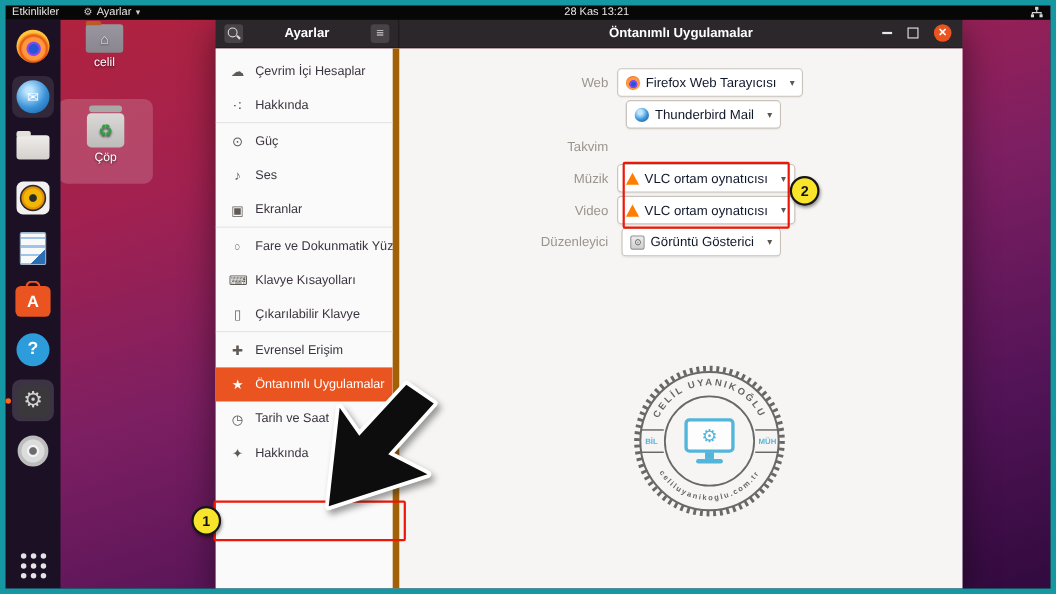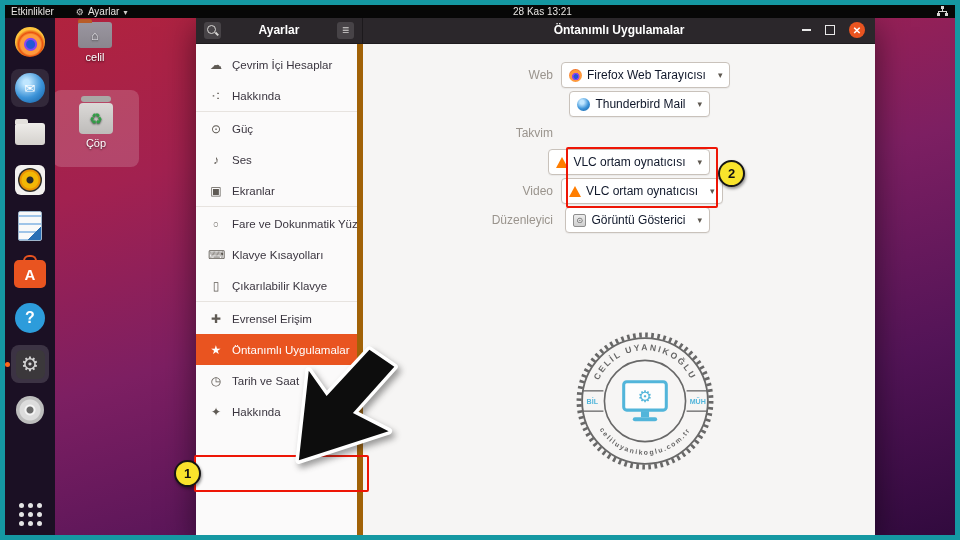--- a/index.html
+++ b/index.html
@@ -292,20 +292,21 @@
           <div class="row">
             <span class="combo">
                 <span class="ri ri-thunderbird"></span>
                 <span>Thunderbird Mail</span>
               </span>
           </div>
           <div class="row">
             <span class="rlabel">Takvim</span>
           </div>
           <div class="row">
+            <span class="rlabel">Müzik</span>
             <span class="combo">
                 <span class="ri ri-vlc"></span>
                 <span>VLC ortam oynatıcısı</span>
               </span>
           </div>
           <div class="row">
             <span class="rlabel">Video</span>
             <span class="combo">
                 <span class="ri ri-vlc"></span>
                 <span>VLC ortam oynatıcısı</span>

